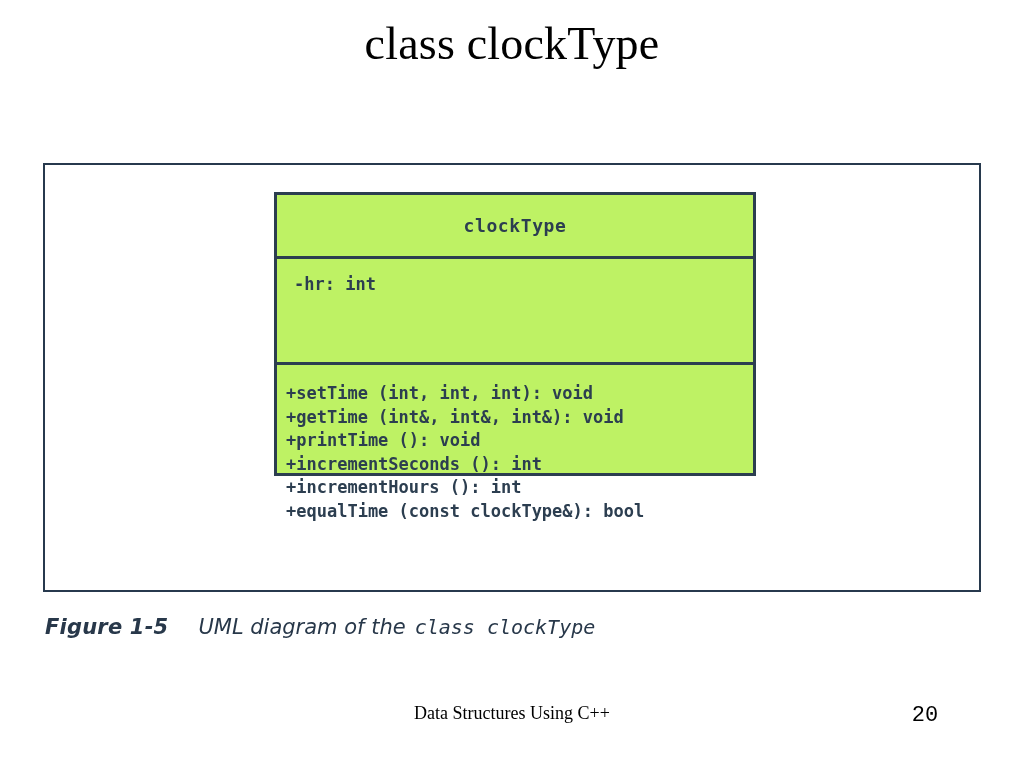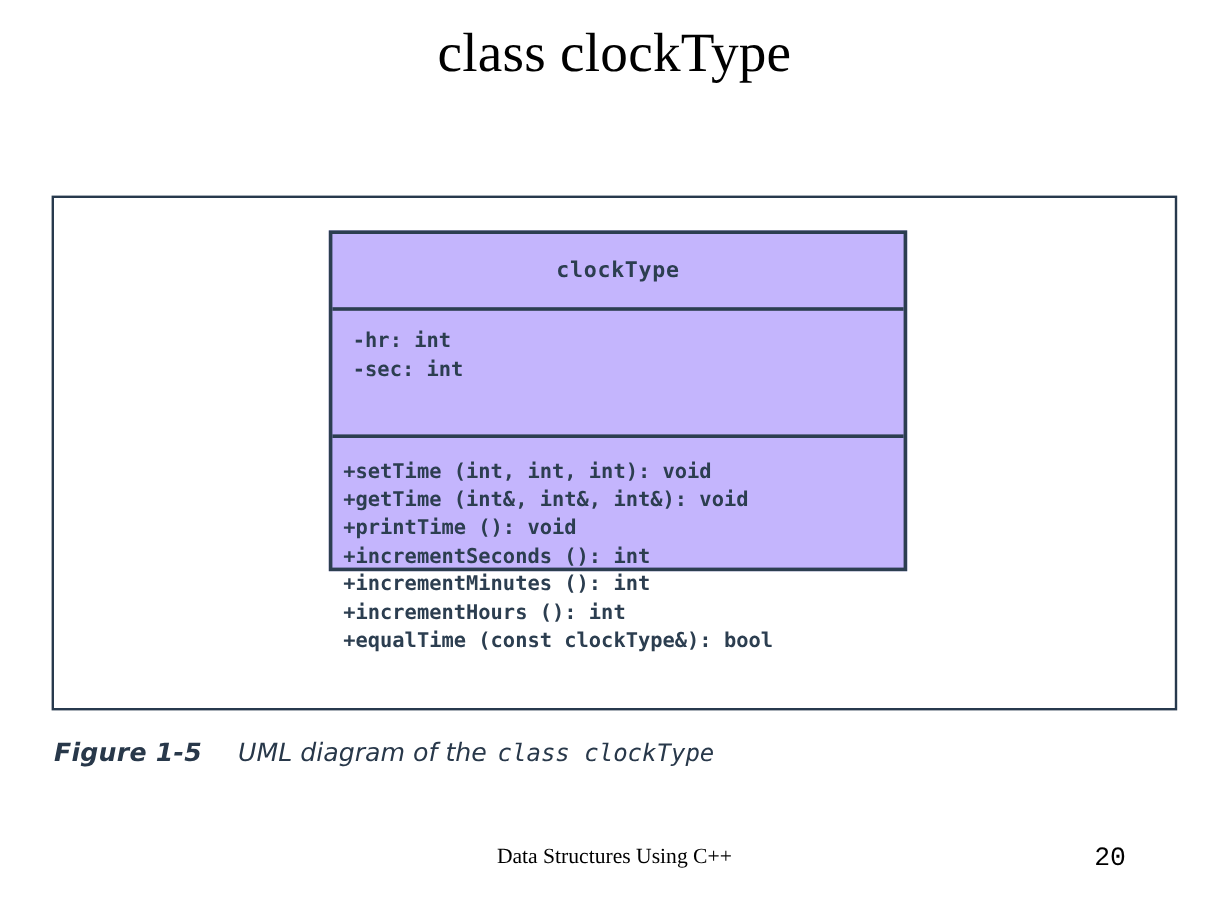--- a/index.html
+++ b/index.html
@@ -43,21 +43,21 @@
   }
 
   
   #uml-class-box {
     position: absolute;
     left: 229px;
     top: 27px;
     width: 482px;
     height: 284px;
     border: 3px solid #2c3e50;
-    background: #c4b5fd;
+    background: #bef264;
     box-sizing: border-box;
   }
 
   .uml-compartment {
     box-sizing: border-box;
     color: #2c3e50;
     font-family: "DejaVu Sans Mono", "Liberation Mono", monospace;
   }
 
   #uml-class-name-compartment {
@@ -153,29 +153,27 @@
 <div id="figure-frame">
 
   <div id="uml-class-box">
 
     <div id="uml-class-name-compartment" class="uml-compartment">
       <span id="uml-class-name">clockType</span>
     </div>
 
     <div id="uml-attributes-compartment" class="uml-compartment">
       <div class="uml-line">-hr: int</div>
-      <div class="uml-line">-sec: int</div>
     </div>
 
     <div id="uml-methods-compartment" class="uml-compartment">
       <div class="uml-line">+setTime (int, int, int): void</div>
       <div class="uml-line">+getTime (int&amp;, int&amp;, int&amp;): void</div>
       <div class="uml-line">+printTime (): void</div>
       <div class="uml-line">+incrementSeconds (): int</div>
-      <div class="uml-line">+incrementMinutes (): int</div>
       <div class="uml-line">+incrementHours (): int</div>
       <div class="uml-line">+equalTime (const clockType&amp;): bool</div>
     </div>
 
   </div>
 </div>
 
 <div id="figure-caption">
   <span class="cap-label">Figure 1-5</span>
   <span class="cap-text">UML diagram of the</span>

